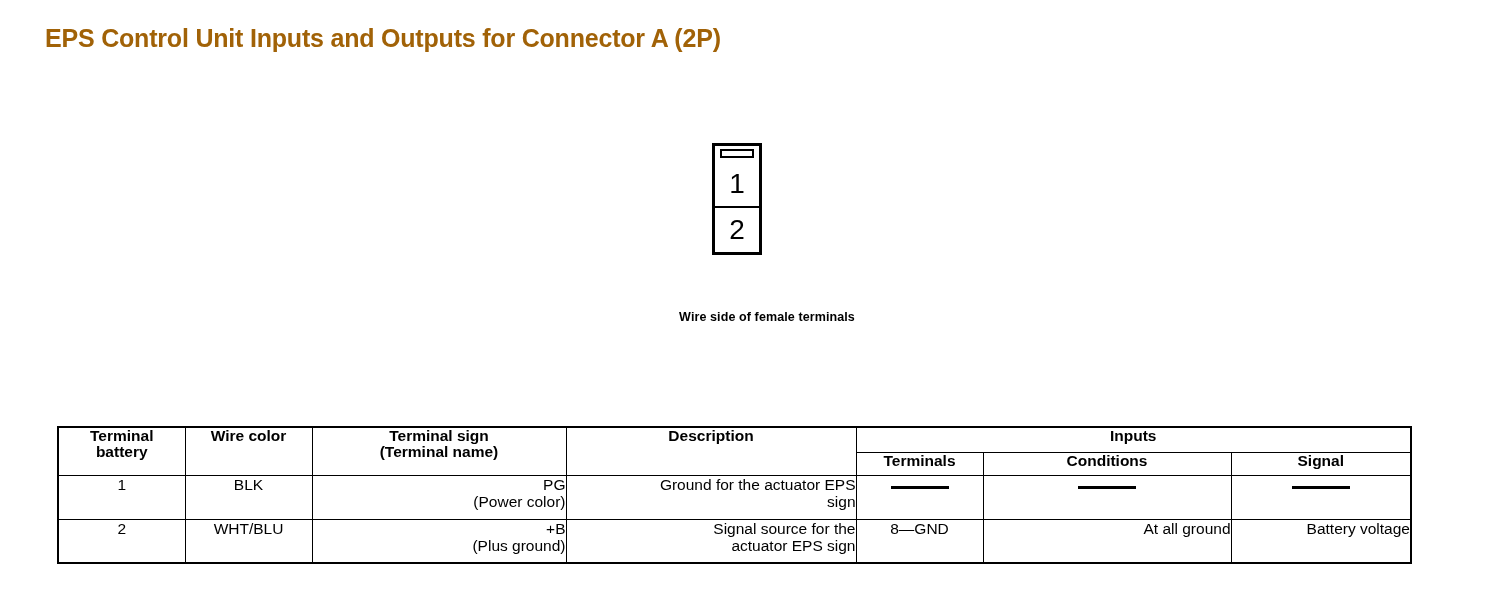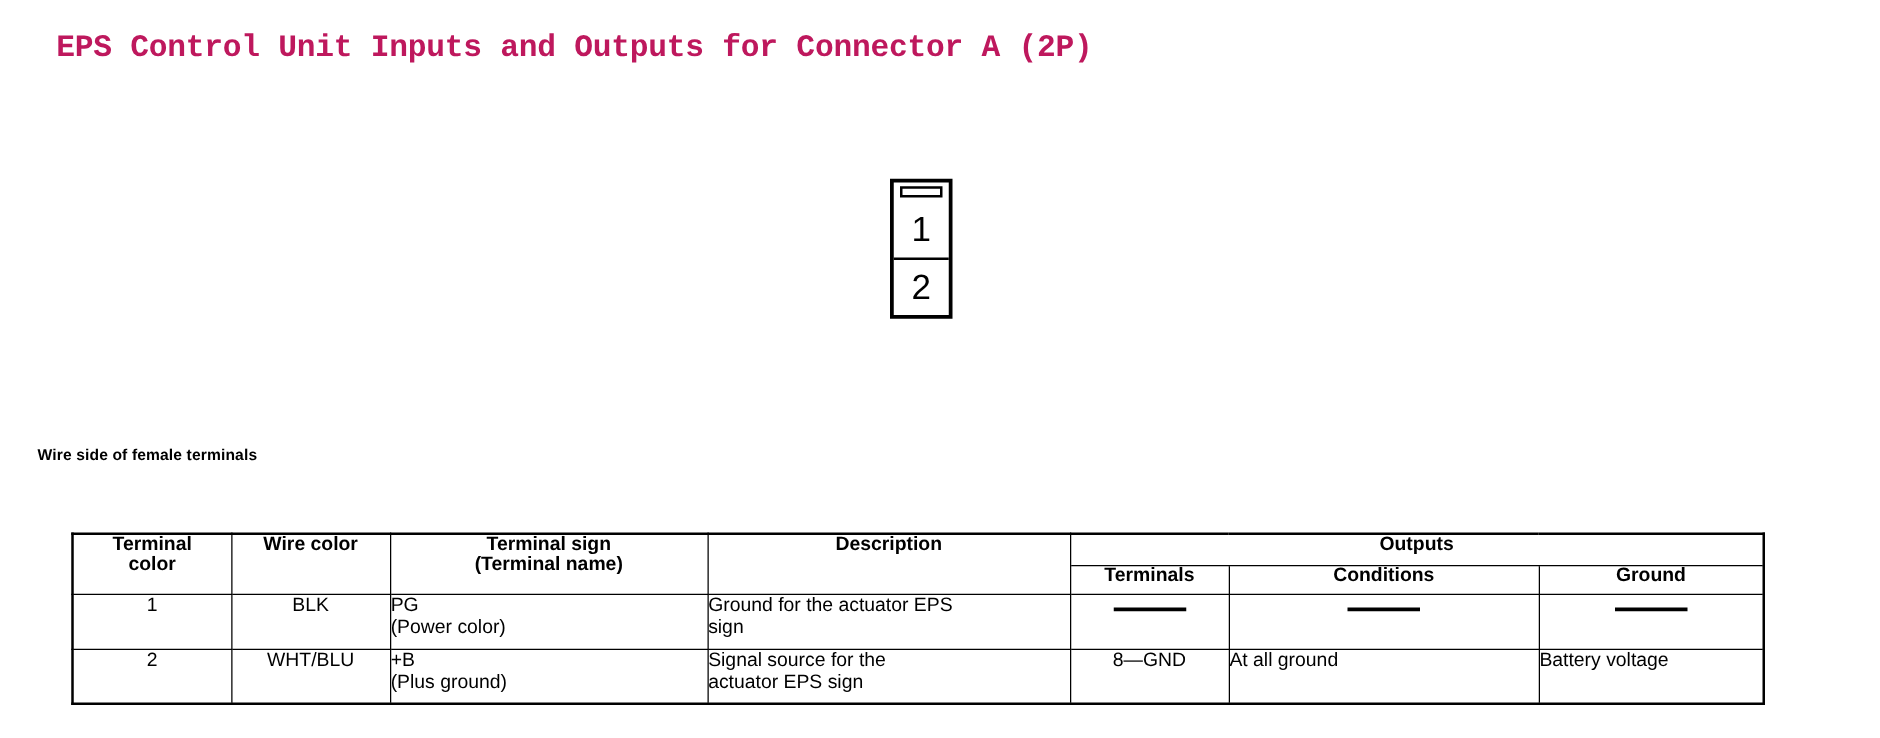--- a/index.html
+++ b/index.html
@@ -19,22 +19,21 @@
 
   
   .page-title {
     position: absolute;
     left: 45px;
     top: 24px;
     font-size: 25px;
     font-weight: bold;
     letter-spacing: -0.2px;
     white-space: nowrap;
-    color: #be185d;
-    font-family: Liberation Mono, monospace;
+    color: #a16207;
   }
 
   
   .connector-figure {
     position: absolute;
     left: 712px;
     top: 143px;
     width: 50px;
   }
   .connector-body {
@@ -77,24 +76,24 @@
   }
   .connector-cell.divider-top {
     border-top: 2px solid #000;
   }
 
   .figure-caption {
     position: absolute;
     left: 0;
     top: 310px;
     width: 1504px;
+    text-align: center;
     font-size: 12.5px;
     font-weight: bold;
     letter-spacing: 0.1px;
-    margin-top: 47px;
   }
   .figure-caption .cap-inner {
     display: inline-block;
     margin-left: 30px;
   }
 
   
   .io-table-wrap {
     position: absolute;
     left: 57px;
@@ -130,21 +129,21 @@
   
   tr.hrow1 > th { height: 25px; }
   tr.hrow2 > th { height: 23px; }
 
   td.dcell {
     line-height: 1.12;
     padding: 3px 0 2px 0;
     height: 44px;
   }
   td.c-center { text-align: center; }
-  td.c-left   { text-align: left; padding-left: 6px; }
+  td.c-left   { text-align: right; padding-left: 6px; }
 
   td.dcell .l1, td.dcell .l2 { display: block; white-space: nowrap; }
 
   
   .dash-mark {
     display: block;
     width: 58px;
     height: 0;
     border-top: 3px solid #000;
     margin: 10px auto 0 auto;
@@ -186,45 +185,45 @@
         <col class="c3">
         <col class="c4">
       <col class="c5">
         <col class="c6">
         <col class="c7">
     </colgroup>
     <thead>
       <tr class="hrow1">
         <th class="hcell" rowspan="2">
           <span>Terminal</span>
-          <span class="hline2">color</span>
+          <span class="hline2">battery</span>
         </th>
         <th class="hcell" rowspan="2">
           <span>Wire color</span>
         </th>
         <th class="hcell" rowspan="2">
           <span>Terminal sign</span>
           <span class="hline2">(Terminal name)</span>
         </th>
         <th class="hcell" rowspan="2">
           <span>Description</span>
         </th>
         <th class="hcell" colspan="3">
-          <span>Outputs</span>
+          <span>Inputs</span>
         </th>
       </tr>
       <tr class="hrow2">
         <th class="hcell">
           <span>Terminals</span>
         </th>
         <th class="hcell">
           <span>Conditions</span>
         </th>
         <th class="hcell">
-          <span>Ground</span>
+          <span>Signal</span>
         </th>
       </tr>
     </thead>
     <tbody>
 
       <tr>
         <td class="dcell c-center">1</td>
         <td class="dcell c-center">BLK</td>
         <td class="dcell c-left">
           <span class="l1">PG</span>

